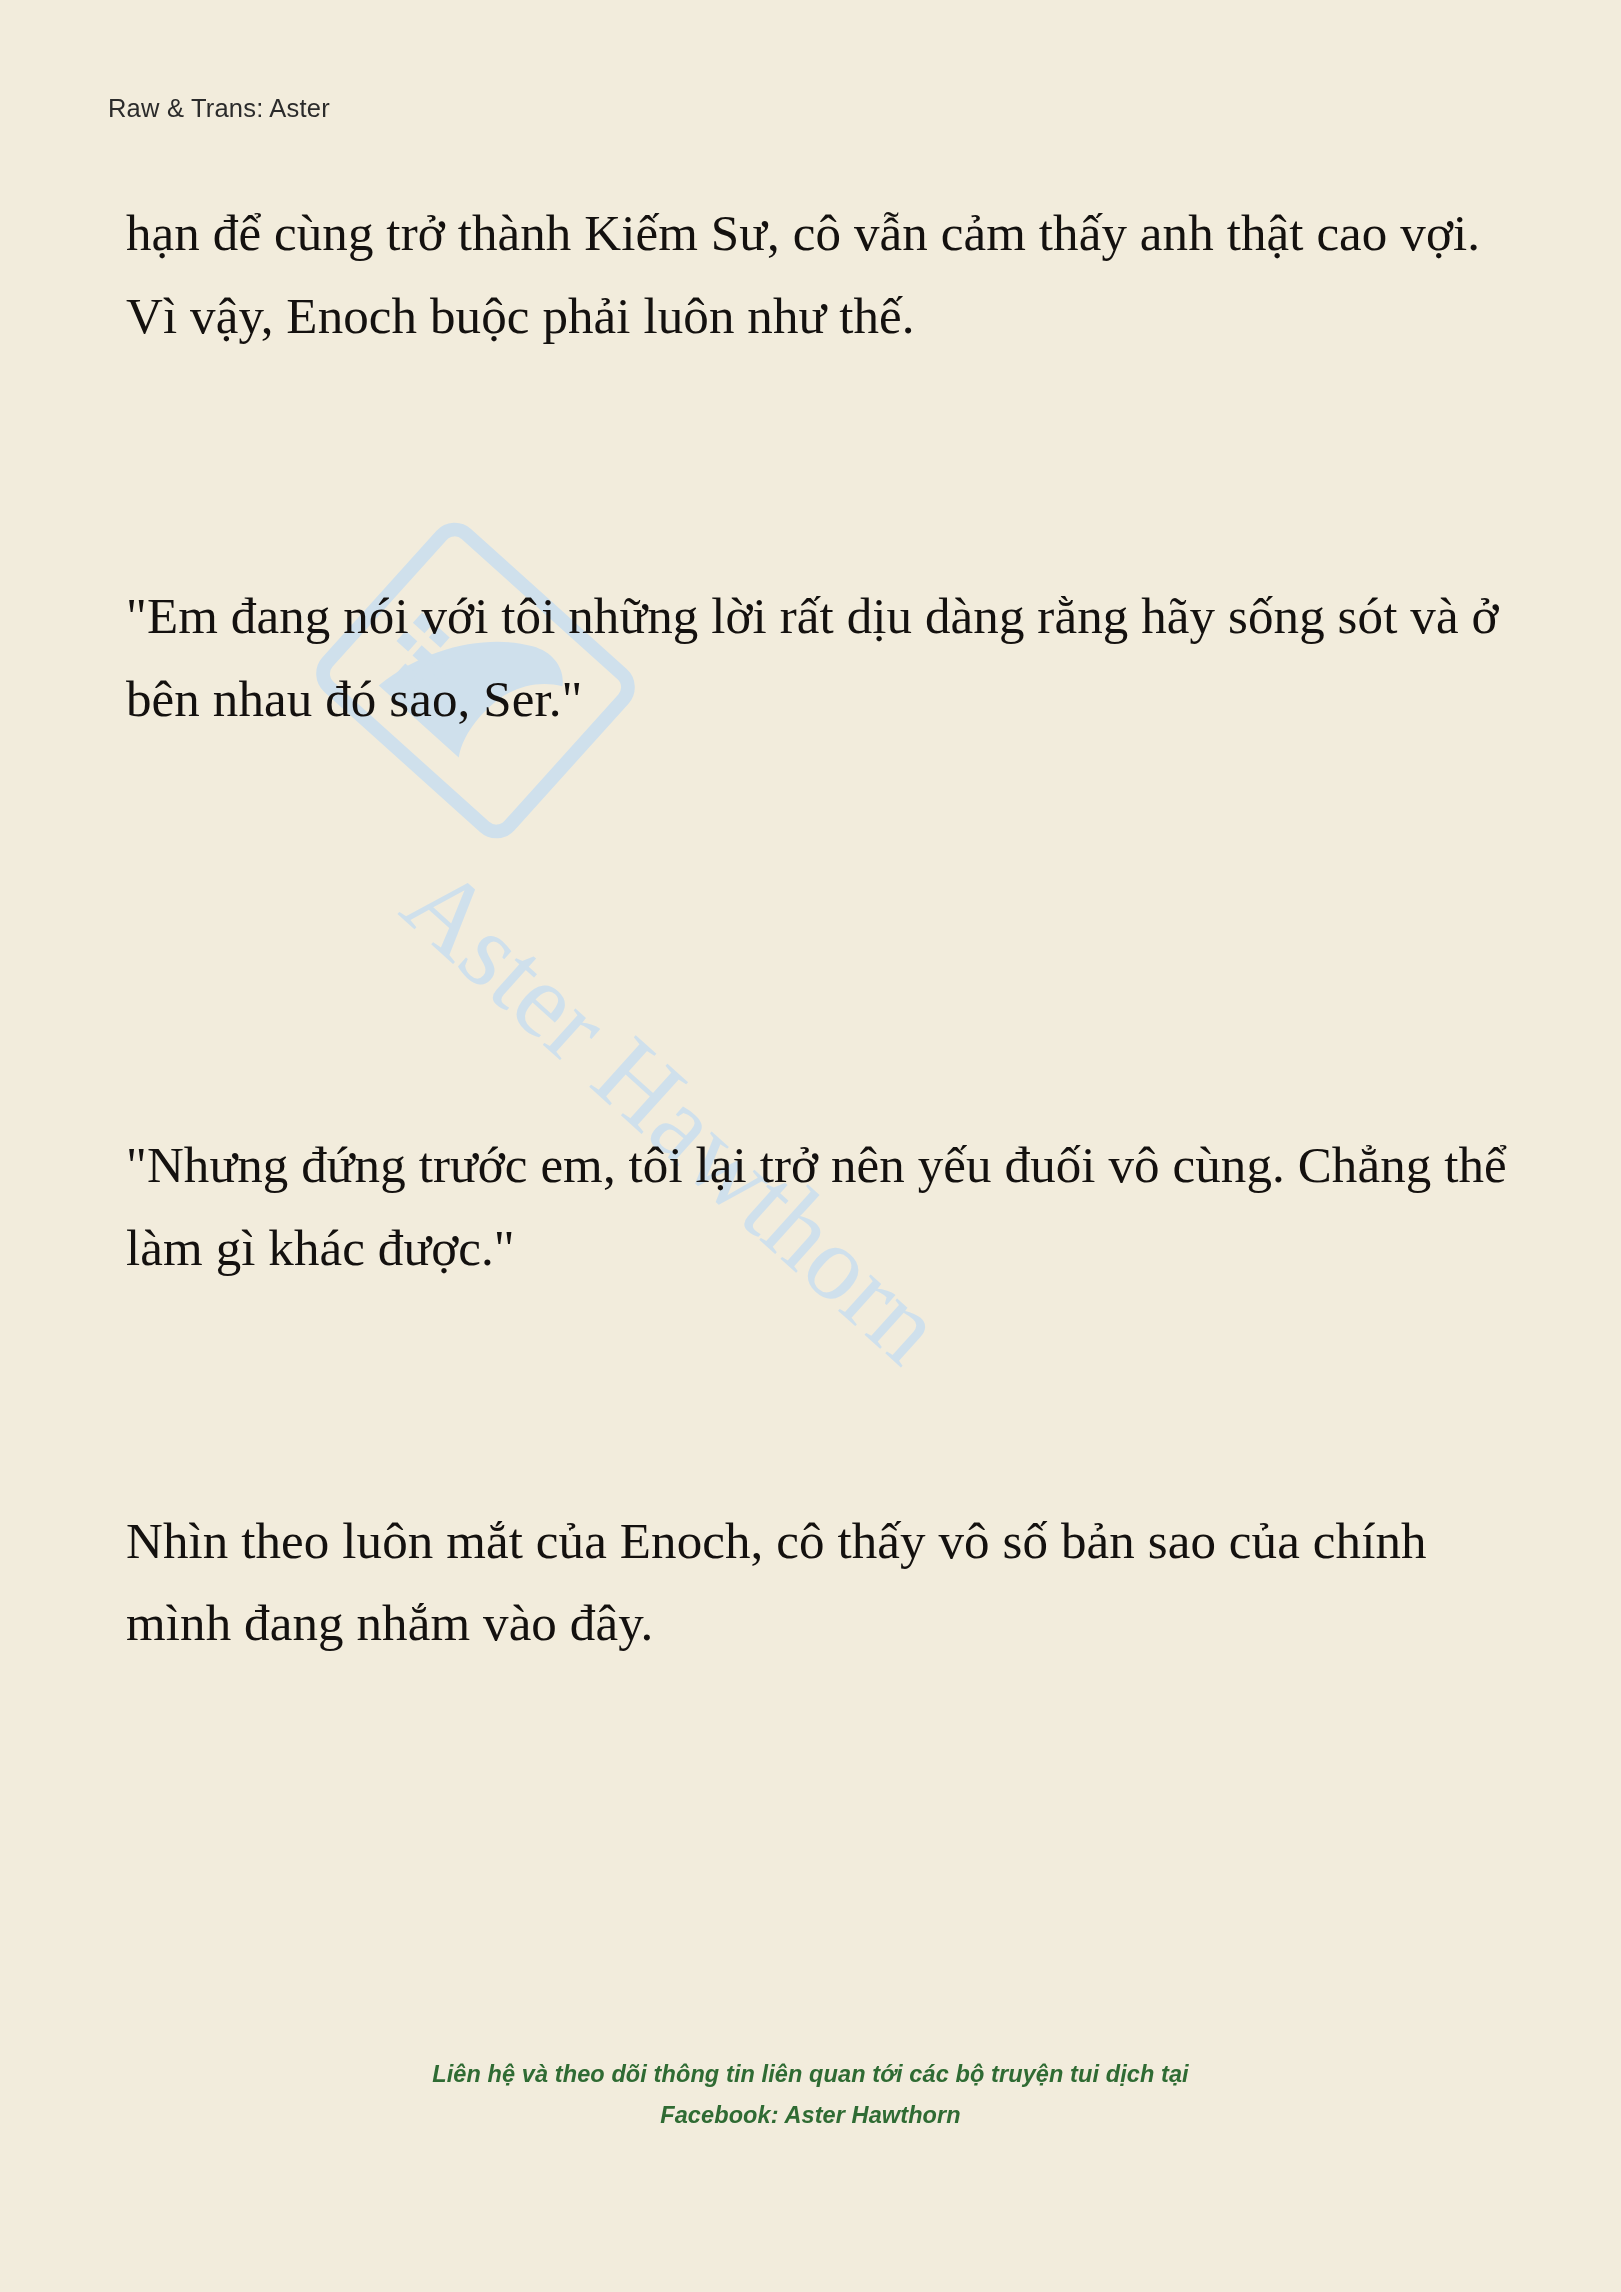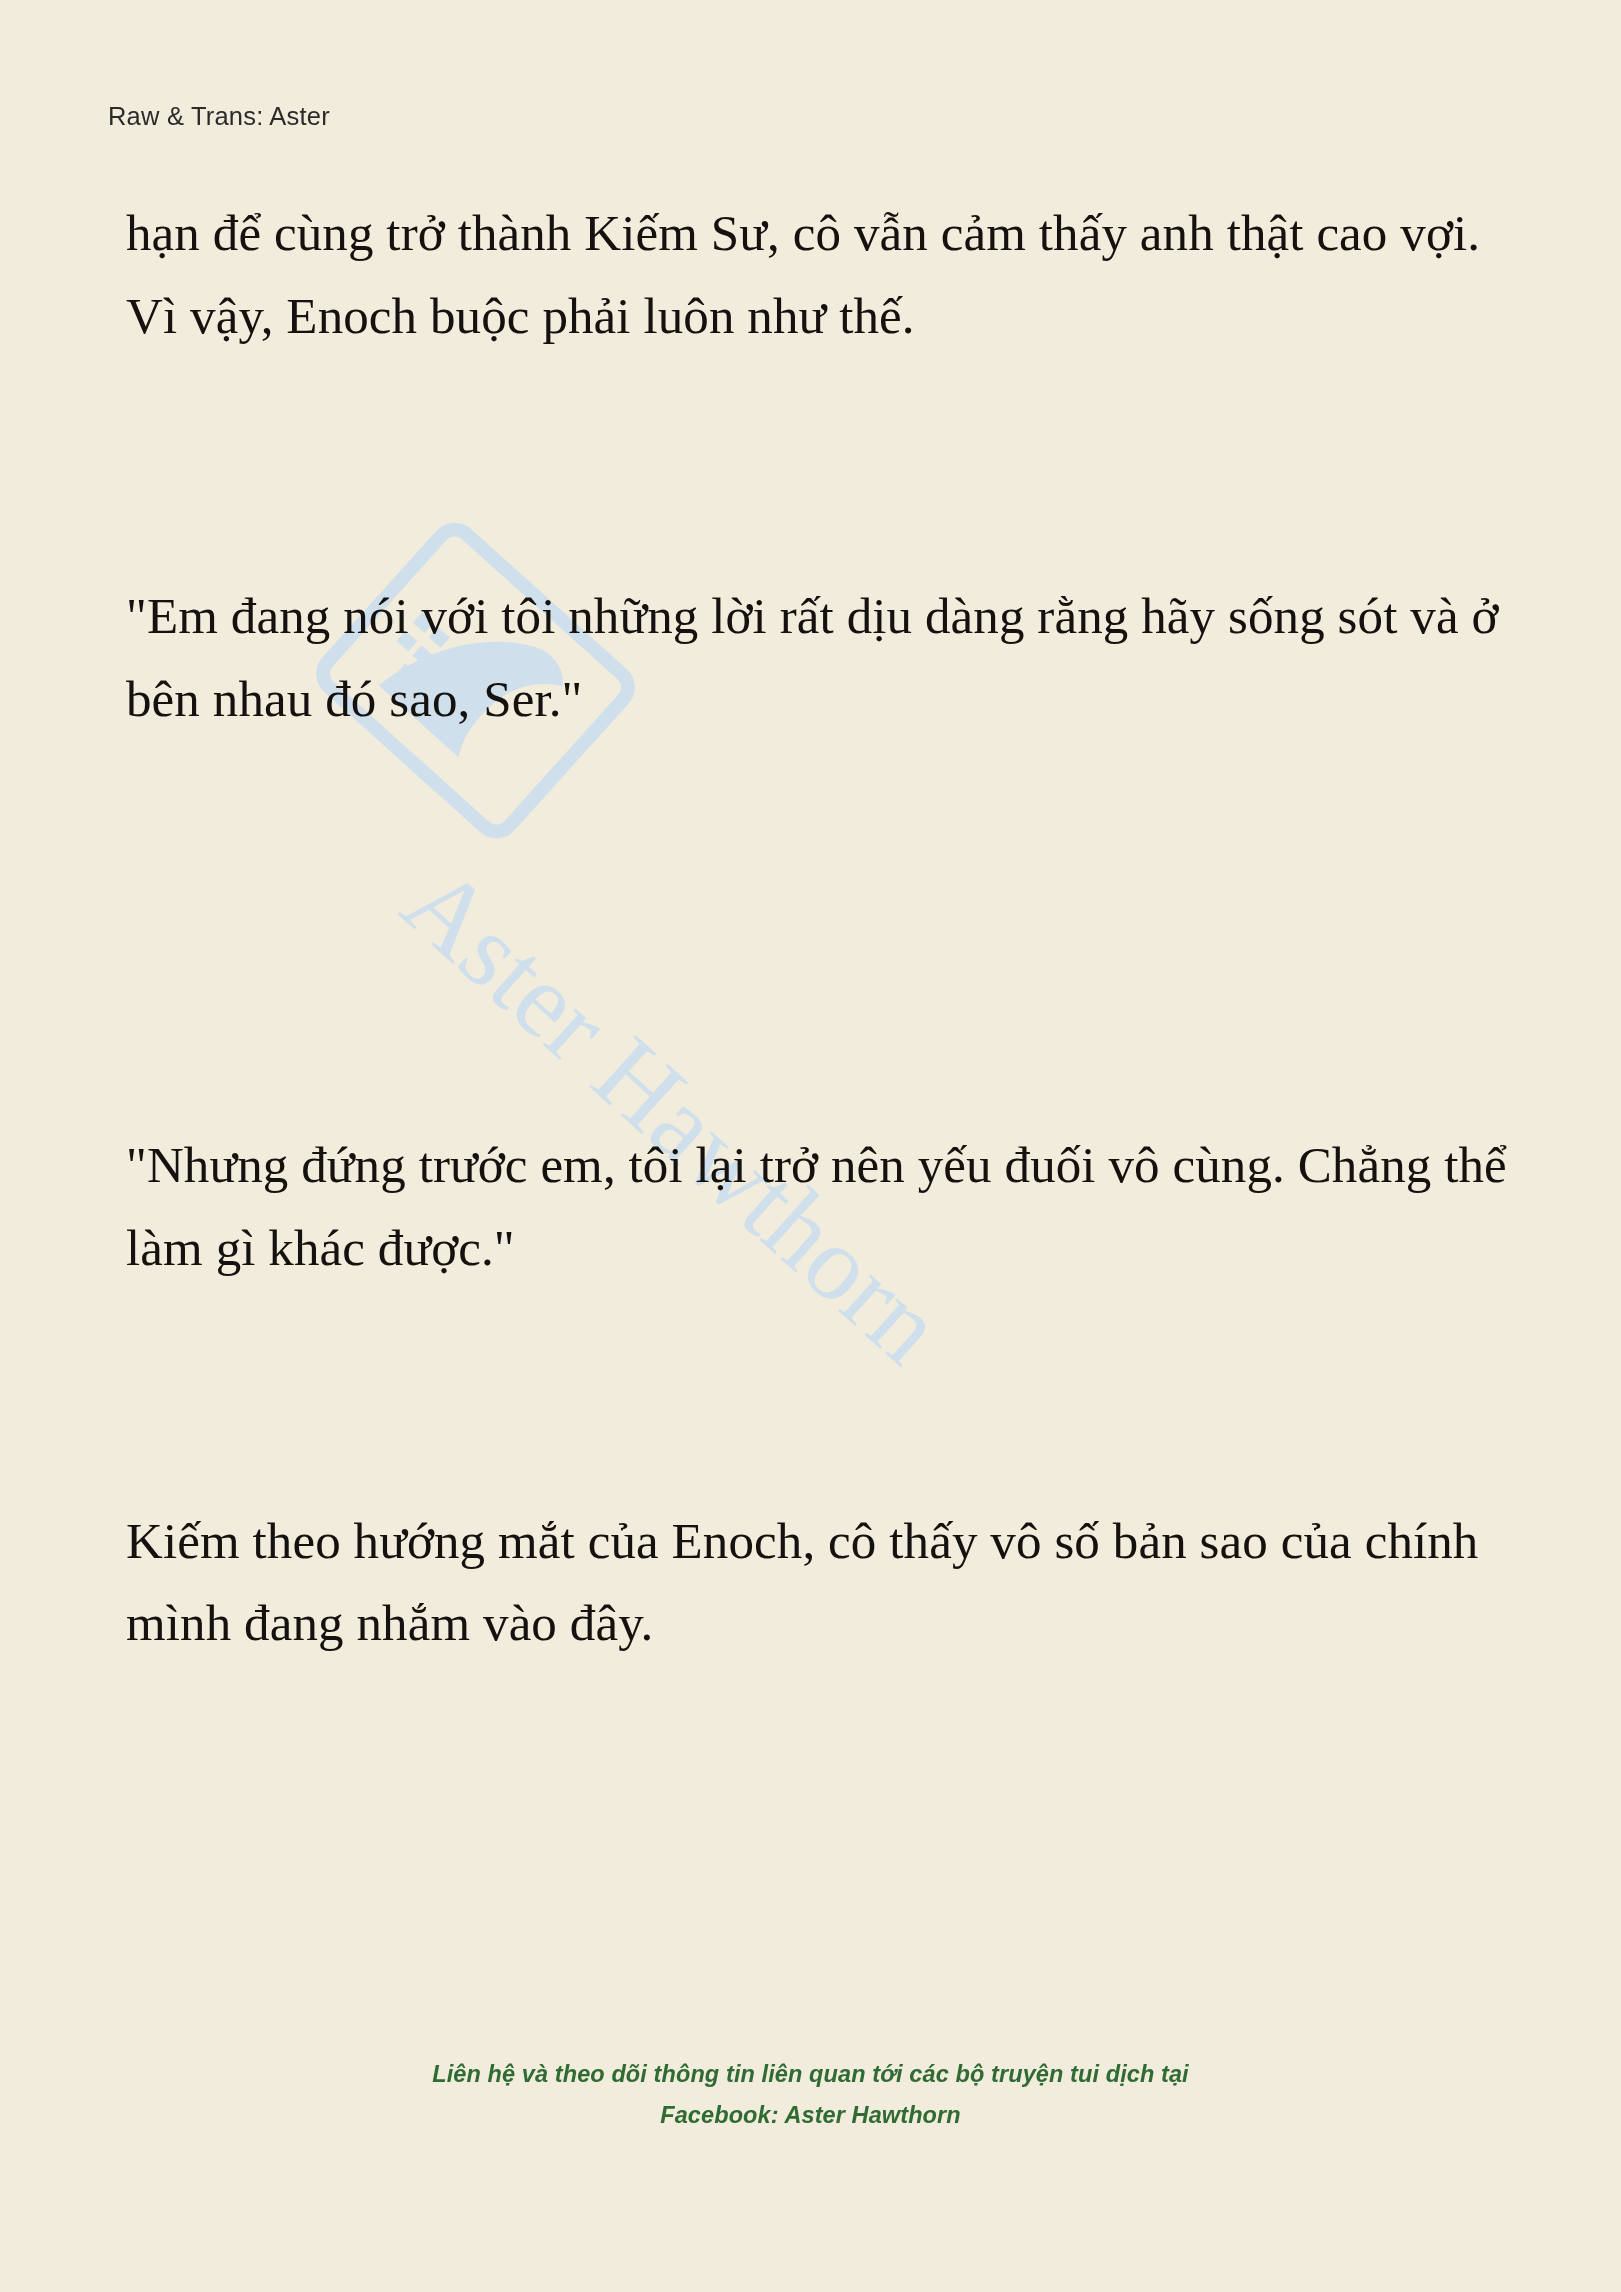--- a/index.html
+++ b/index.html
@@ -25,21 +25,20 @@
   
   .credit {
     position: absolute;
     top: 94px;
     left: 108px;
     font-family: "Liberation Sans", sans-serif;
     font-size: 25.5px;
     color: #2b2b2b;
     letter-spacing: 0.2px;
     white-space: nowrap;
-    margin-top: 8px;
   }
 
   
   .watermark {
     position: absolute;
     left: 294px;
     top: 519px;
     width: 980px;
     height: 1078px;
     pointer-events: none;
@@ -173,21 +172,21 @@
   </div>
 
   <div class="content">
     <p class="para">hạn để cùng trở thành Kiếm Sư, cô vẫn cảm thấy anh thật cao vợi. Vì vậy, Enoch buộc phải luôn như thế.</p>
     <div class="gap-1"></div>
     <p class="para">"Em đang nói với tôi những lời rất dịu dàng rằng hãy sống sót và ở bên nhau đó sao, Ser."</p>
     <div class="gap-2"></div>
     <div class="gap-3"></div>
     <p class="para">"Nhưng đứng trước em, tôi lại trở nên yếu đuối vô cùng. Chẳng thể làm gì khác được."</p>
     <div class="gap-4"></div>
-    <p class="para">Kiếm theo hướng mắt của Enoch, cô thấy vô số bản sao của chính mình đang nhắm vào đây.</p>
+    <p class="para">Nhìn theo luôn mắt của Enoch, cô thấy vô số bản sao của chính mình đang nhắm vào đây.</p>
   </div>
 
   <div class="footer-note">
     <div>Liên hệ và theo dõi thông tin liên quan tới các bộ truyện tui dịch tại</div>
     <div>Facebook: Aster Hawthorn</div>
   </div>
 
 
 </div>
 

